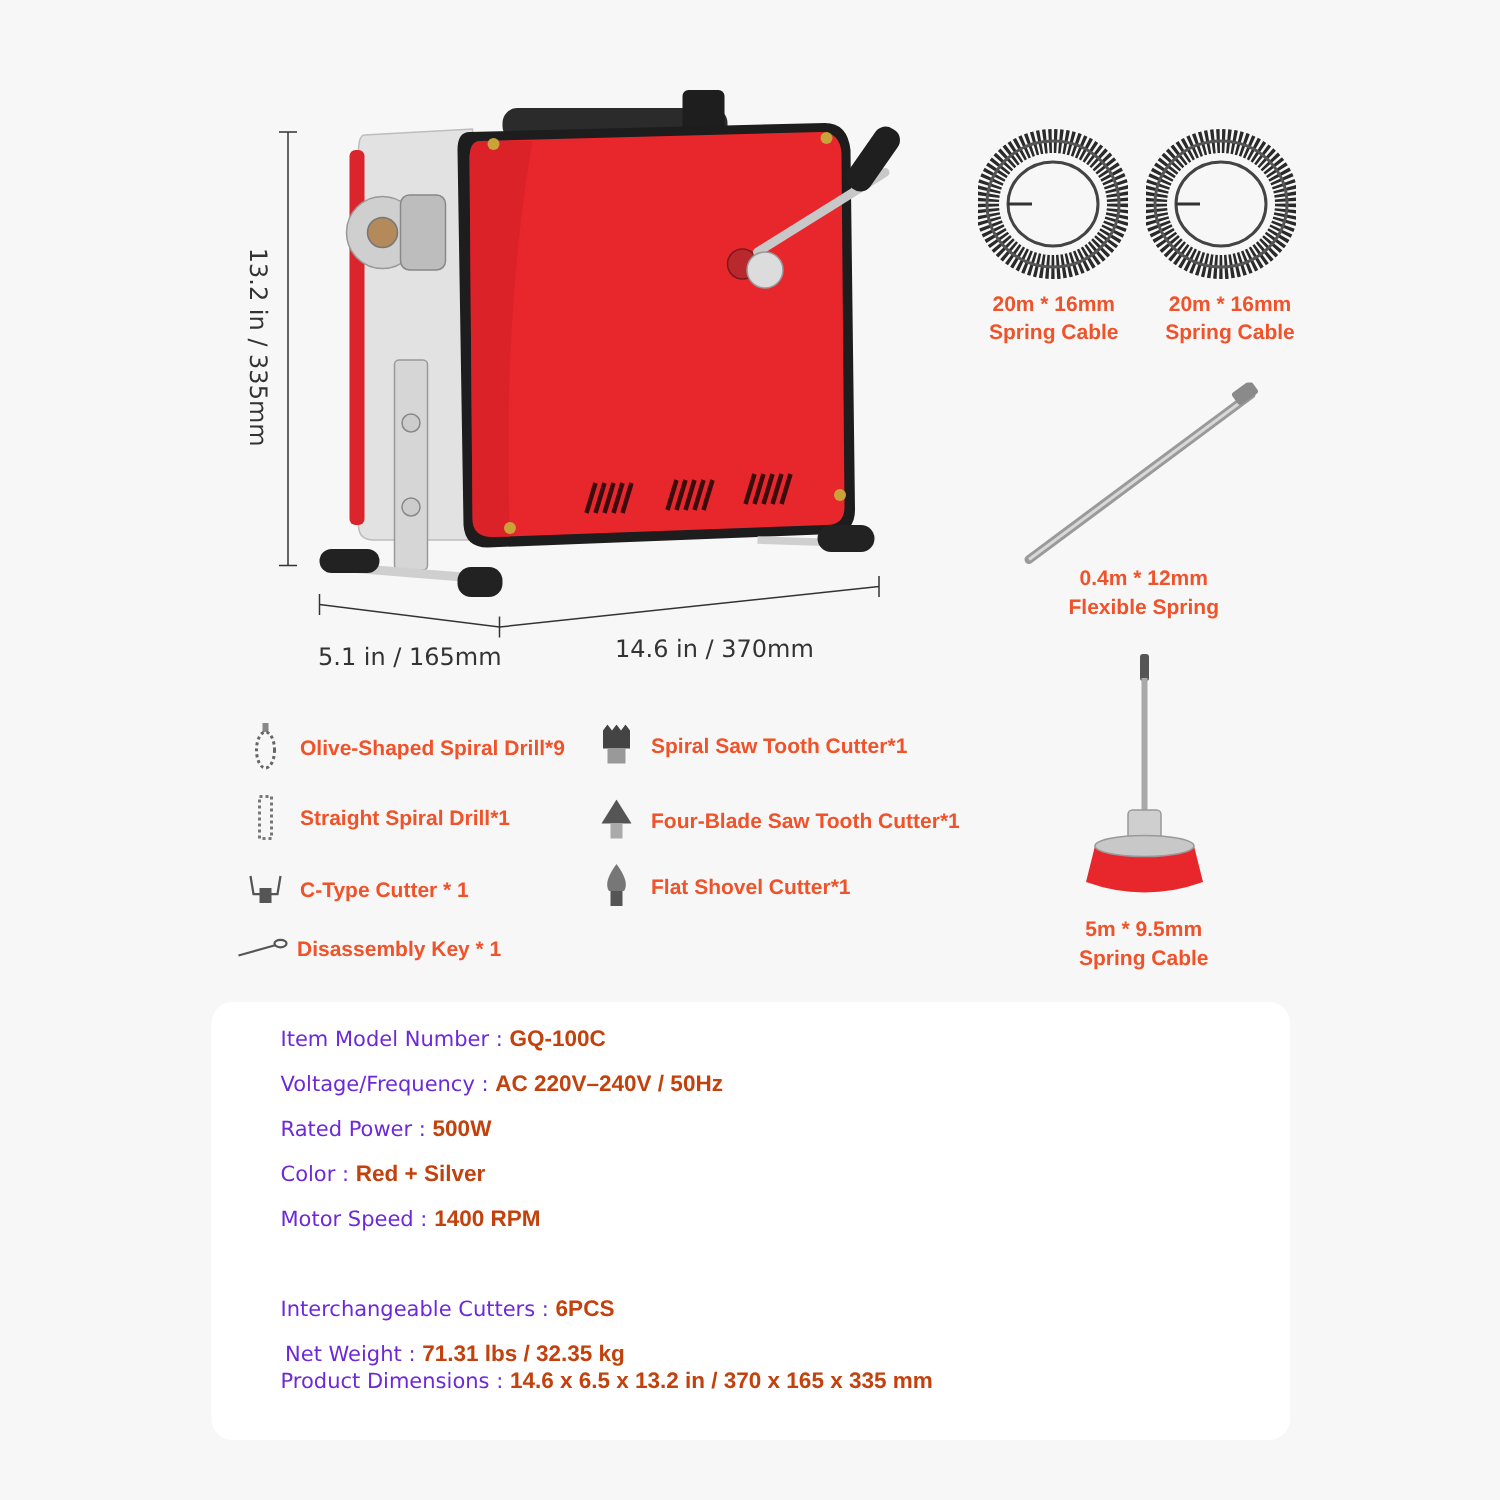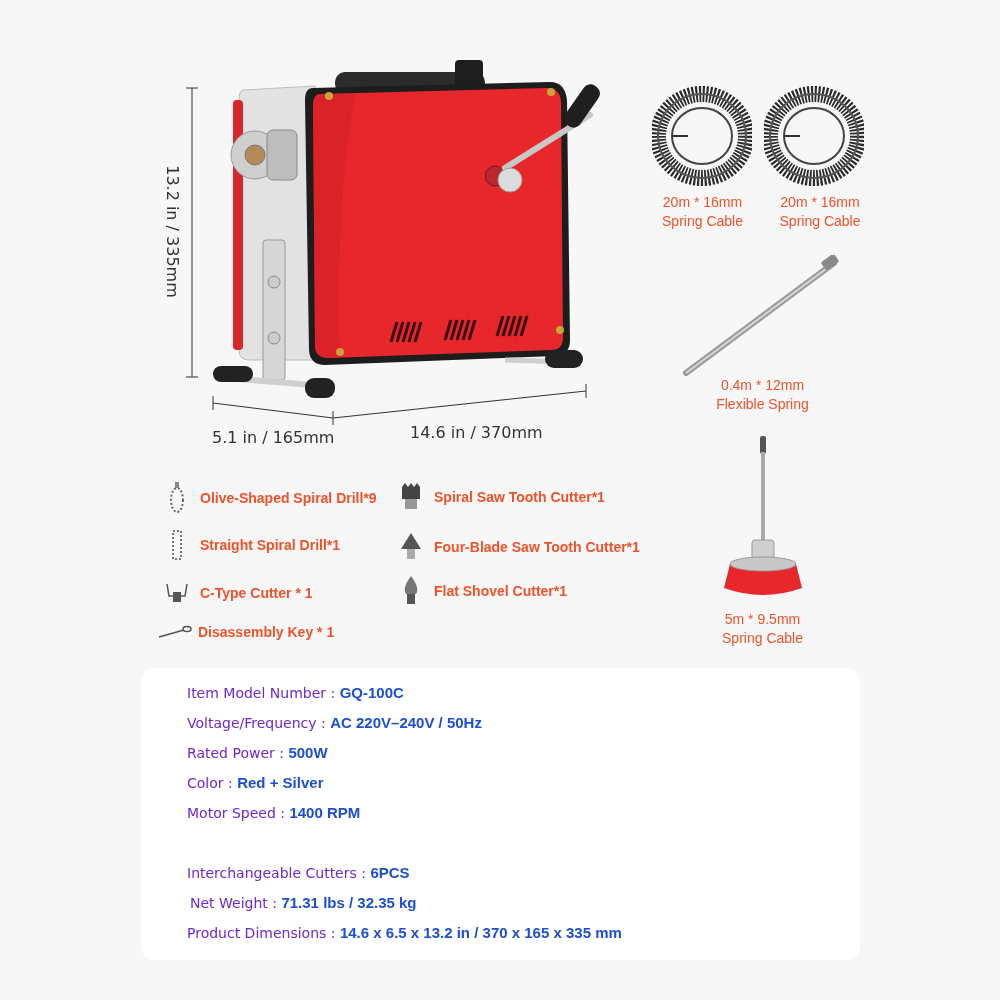--- a/index.html
+++ b/index.html
@@ -3,31 +3,31 @@
 <meta charset="utf-8">
 <style>
   html, body { margin: 0; padding: 0; }
   body {
     width: 1000px; height: 1000px; position: relative; overflow: hidden;
     background: #f7f7f7;
     font-family: "Liberation Sans", sans-serif;
   }
   .abs { position: absolute; }
   .dim-text { color: #333; font-size: 16px; font-family: "DejaVu Sans", sans-serif; }
-  .acc-label { text-align: center; font-size: 14px; line-height: 19px; color: #f0522a; font-weight: normal; }
+  .acc-label { text-align: center; font-size: 14px; line-height: 19px; color: #f0522a; font-weight: bold; }
   .kit-row { position: absolute; display: flex; align-items: center; }
   .kit-row .lbl { color: #f0522a; font-weight: bold; font-size: 14px; white-space: nowrap; }
   .kit-icon { width: 34px; height: 30px; display: flex; align-items: center; justify-content: center; margin-right: 6px; }
   .spec-card {
     position: absolute; left: 141px; top: 668px; width: 719px; height: 292px;
     background: #ffffff; border-radius: 14px;
   }
   .spec-row { position: absolute; left: 46px; font-size: 15px; white-space: nowrap; }
   .spec-row .k { color: #6d28d9; font-family: "DejaVu Sans", sans-serif; font-size: 14px; }
-  .spec-row .v { color: #1d4ed8; font-weight: bold; font-size: 15px; }
+  .spec-row .v { color: #c2410c; font-weight: bold; font-size: 15px; }
 </style>
 </head>
 <body>
 
 <div class="abs" style="left:205px; top:60px; width:400px; height:340px;">
   <svg width="400" height="340" viewBox="0 0 400 340">
 
     <rect x="130" y="12" width="150" height="22" rx="10" fill="#2b2b2b"></rect>
     <rect x="250" y="0" width="28" height="30" rx="4" fill="#1e1e1e"></rect>
 
@@ -233,16 +233,16 @@
   </div>
   <div class="spec-row" style="top:136px;text-align:right;">
     <span class="k">Motor Speed : </span><span class="v">1400 RPM</span>
   </div>
   <div class="spec-row" style="top:196px;">
     <span class="k">Interchangeable Cutters : </span><span class="v">6PCS</span>
   </div>
   <div class="spec-row" style="top:226px; left:49px;">
     <span class="k">Net Weight : </span><span class="v">71.31 lbs / 32.35 kg</span>
   </div>
-  <div class="spec-row" style="top:256px;">
+  <div class="spec-row" style="top:244px;">
     <span class="k">Product Dimensions : </span><span class="v">14.6 x 6.5 x 13.2 in / 370 x 165 x 335 mm</span>
   </div>
 </div>
 
 </body></html>

